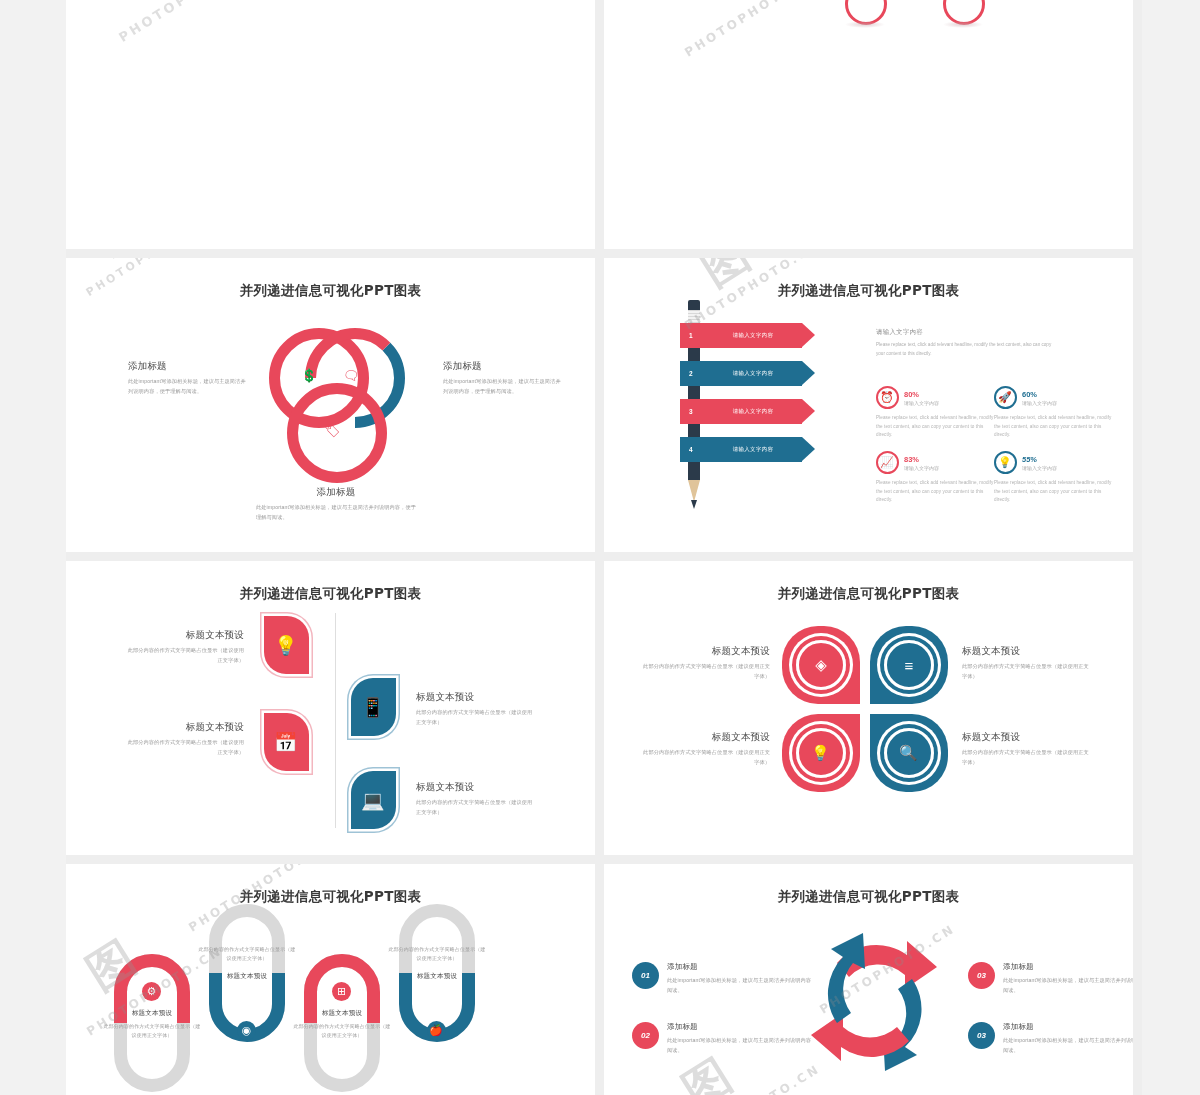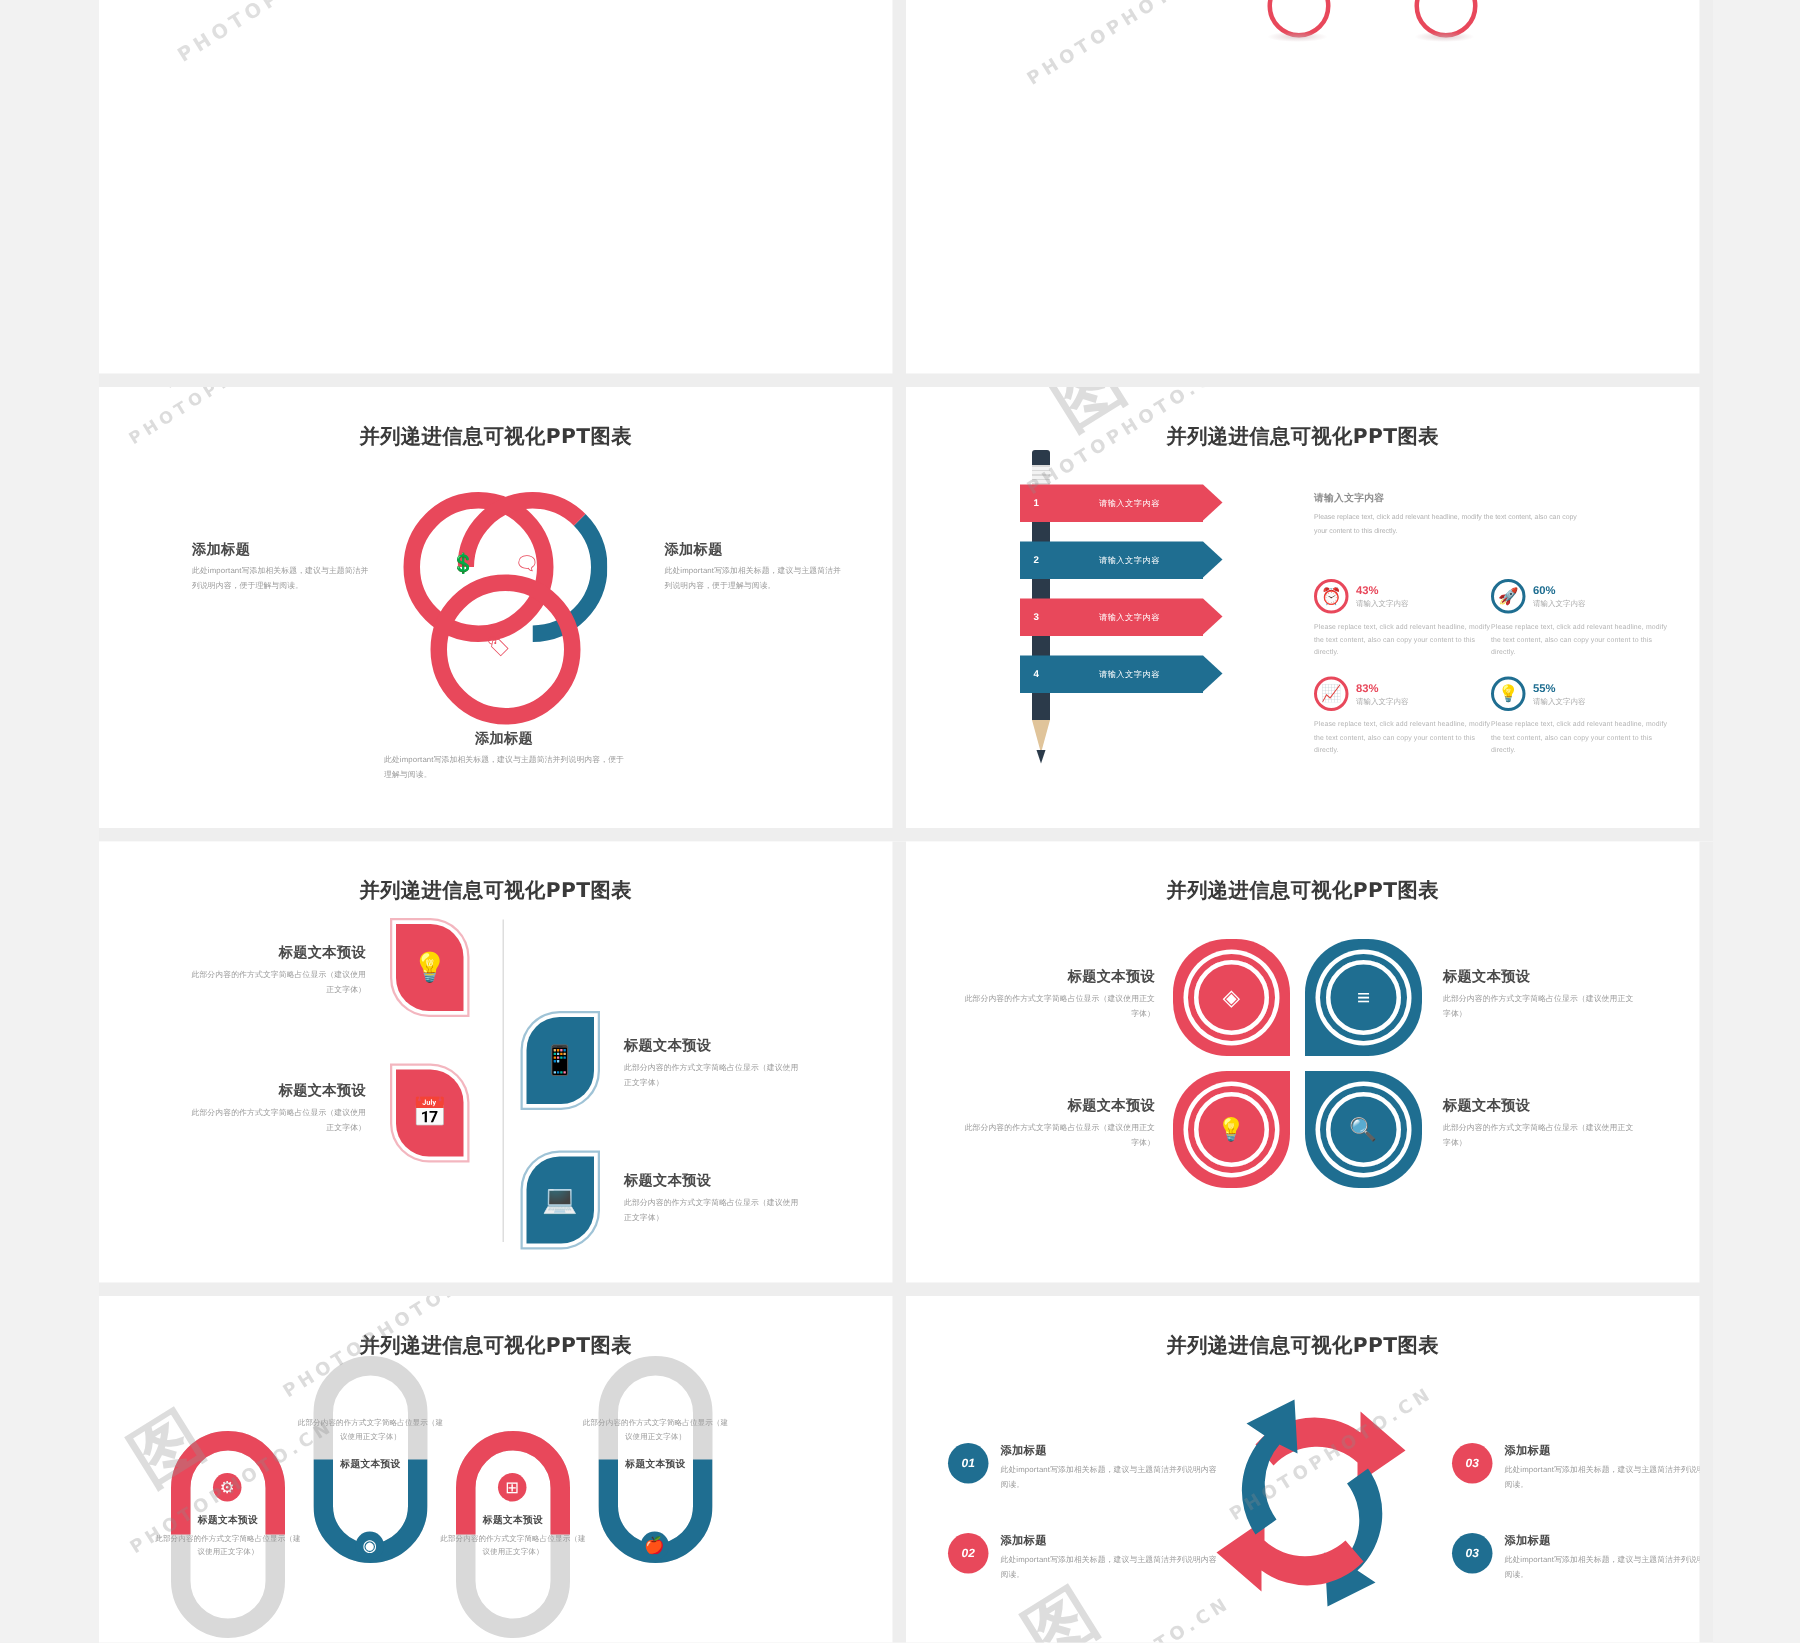--- a/index.html
+++ b/index.html
@@ -25,21 +25,21 @@
     border-bottom:9px solid #eeeeee;
     overflow:hidden;
   }
   .slide-title{
     position:absolute;left:0;right:0;top:24px;
     text-align:center;
     font-size:13.5px;font-weight:bold;color:#3a3a3a;
     letter-spacing:.3px;
     font-family:"DejaVu Sans","Liberation Sans",sans-serif;
   }
-  .ttl{font-size:9.5px;font-weight:bold;color:#4a4a4a;margin:0 0 4px 0;letter-spacing:.2px;}
+  .ttl{font-size:9.5px;font-weight:normal;color:#4a4a4a;margin:0 0 4px 0;letter-spacing:.2px;}
   .body-txt{font-size:5.2px;color:#9a9a9a;line-height:1.85;letter-spacing:.1px;}
   .en-txt{font-size:4.6px;color:#b0b0b0;line-height:1.9;}
 
   
   .s1 .lbl{position:absolute;width:122px;}
   .s1 .lbl.left{left:62px;top:102px;}
   .s1 .lbl.right{right:30px;top:102px;}
   .s1 .lbl.bottom{left:190px;top:228px;width:160px;text-align:center;}
   .s1 .lbl.bottom .body-txt{text-align:left;}
   .rings{position:absolute;left:195px;top:70px;width:150px;height:155px;}
@@ -195,21 +195,21 @@
 
       <div class="intro">
         <div class="ttl" style="font-size:6.5px;color:#8e8e8e;">请输入文字内容</div>
         <div class="en-txt">Please replace text, click add relevant headline, modify the text content, also can copy your content to this directly.</div>
       </div>
 
       <div class="stat" style="left:272px;top:128px;">
         <div class="row">
           <div class="circ" style="border:2px solid #e8485b;color:#e8485b;">⏰</div>
           <div>
-            <div class="pct" style="color:#e8485b;">43%</div>
+            <div class="pct" style="color:#e8485b;">80%</div>
             <div class="sub">请输入文字内容</div>
           </div>
         </div>
         <div class="en-txt body-txt" style="color:#b3b3b3;font-size:4.6px;">Please replace text, click add relevant headline, modify the text content, also can copy your content to this directly.</div>
       </div>
 
       <div class="stat" style="left:390px;top:128px;">
         <div class="row">
           <div class="circ" style="border:2px solid #1f6e91;color:#1f6e91;">🚀</div>
           <div>
@@ -228,21 +228,21 @@
             <div class="sub">请输入文字内容</div>
           </div>
         </div>
         <div class="en-txt body-txt" style="color:#b3b3b3;font-size:4.6px;">Please replace text, click add relevant headline, modify the text content, also can copy your content to this directly.</div>
       </div>
 
       <div class="stat" style="left:390px;top:193px;">
         <div class="row">
           <div class="circ" style="border:2px solid #1f6e91;color:#1f6e91;">💡</div>
           <div>
-            <div class="pct" style="color:#1f6e91;">55%</div>
+            <div class="pct" style="color:#1f6e91;font-style:italic;">55%</div>
             <div class="sub">请输入文字内容</div>
           </div>
         </div>
         <div class="en-txt body-txt" style="color:#b3b3b3;font-size:4.6px;">Please replace text, click add relevant headline, modify the text content, also can copy your content to this directly.</div>
       </div>
 
       <div class="wm-mark wm r" style="left:98px;top:-28px;">图</div>
       <div class="wm r" style="left:70px;top:20px;font-size:12px;">PHOTOPHOTO.CN</div>
     </div>
 

